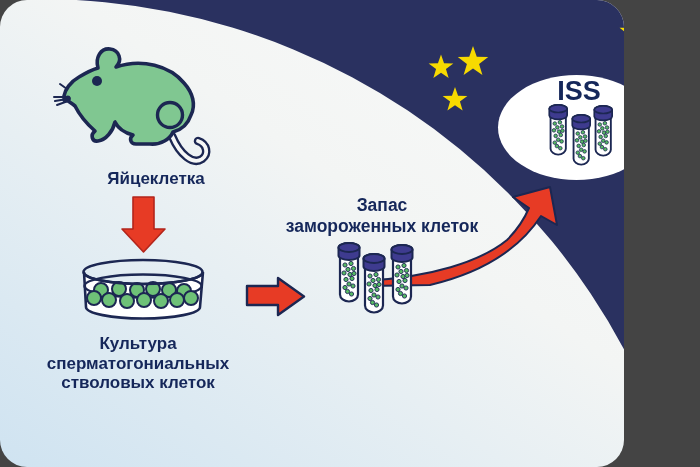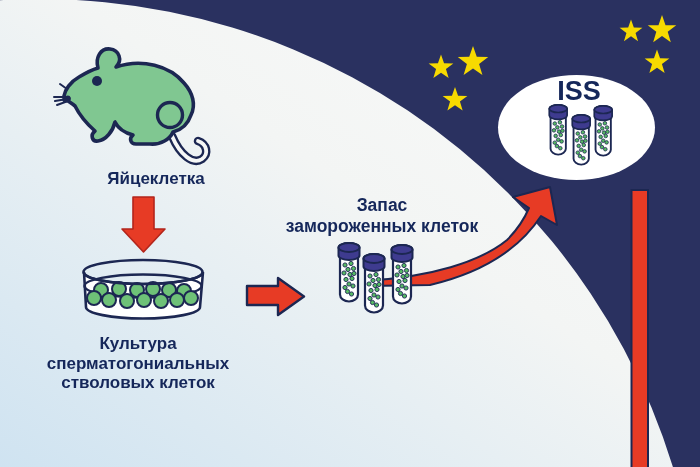--- a/index.html
+++ b/index.html
@@ -1,18 +1,19 @@
 <!DOCTYPE html>
 <html><head>
 <meta charset="utf-8">
 <style>
   html,body{margin:0;padding:0;background:#444;}
   .canvas{
-    position:relative;width:700px;height:467px;overflow:hidden;
+    position:relative;width:624px;height:467px;overflow:hidden;
     font-family:"Liberation Sans",sans-serif;
+    border-radius:27px;
   }
   .canvas svg{position:absolute;left:0;top:0;display:block;}
   text{
     font-family:"Liberation Sans","DejaVu Sans",sans-serif;
     font-weight:700;
     fill:#15275a;
   }
 </style>
 </head>
 <body>

